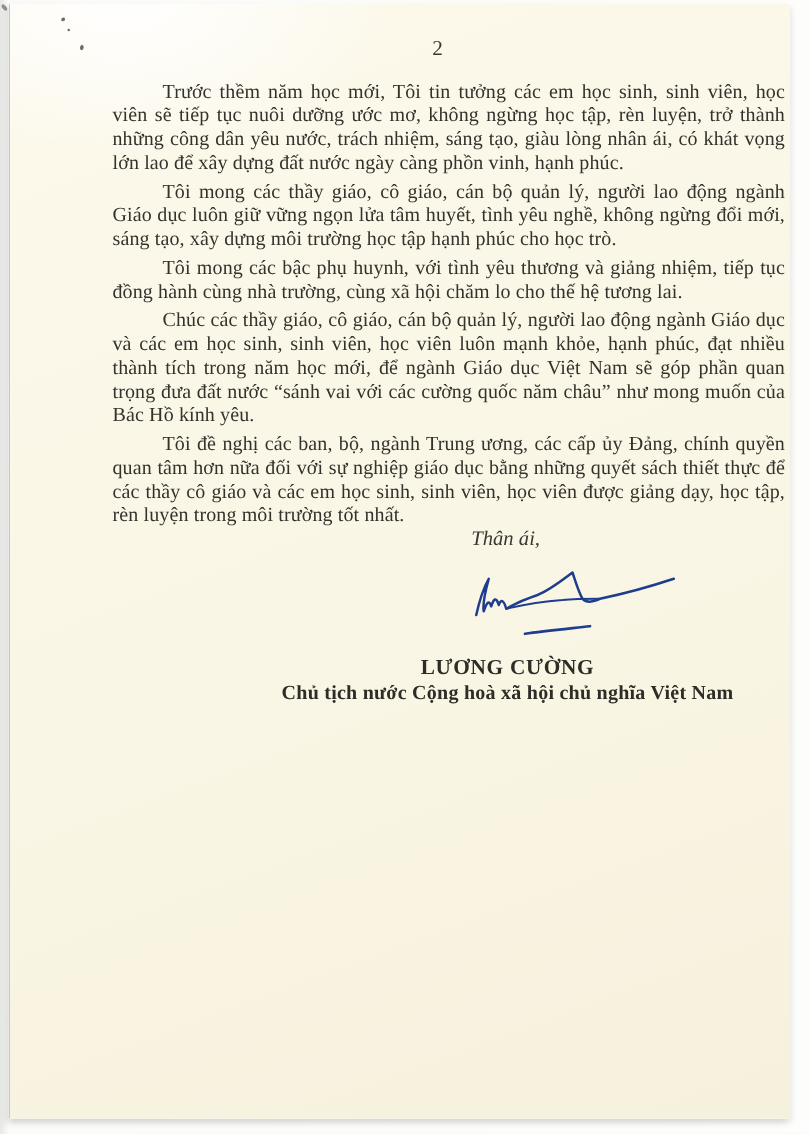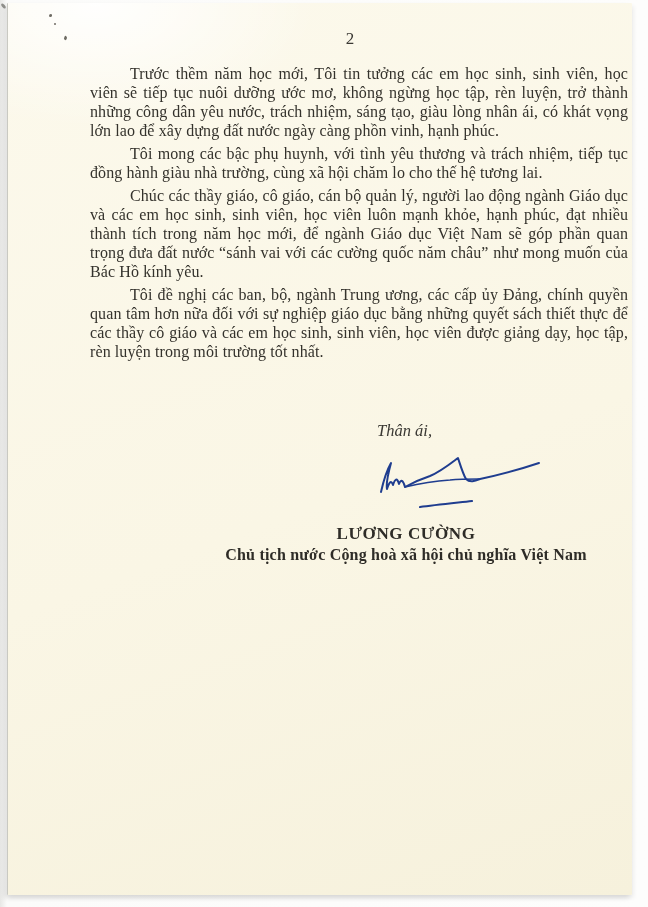--- a/index.html
+++ b/index.html
@@ -57,21 +57,22 @@
 <div class="page">
 
   <div class="speck s1"></div>
   <div class="speck s2"></div>
   <div class="speck s3"></div>
 
   <div class="pageno">2</div>
 
   <div class="bodytext">
     <p>Trước thềm năm học mới, Tôi tin tưởng các em học sinh, sinh viên, học viên sẽ tiếp tục nuôi dưỡng ước mơ, không ngừng học tập, rèn luyện, trở thành những công dân yêu nước, trách nhiệm, sáng tạo, giàu lòng nhân ái, có khát vọng lớn lao để xây dựng đất nước ngày càng phồn vinh, hạnh phúc.</p>
-    <p>Tôi mong các bậc phụ huynh, với tình yêu thương và trách nhiệm, tiếp tục đồng hành giàu nhà trường, cùng xã hội chăm lo cho thế hệ tương lai.</p>
+    <p>Tôi mong các thầy giáo, cô giáo, cán bộ quản lý, người lao động ngành Giáo dục luôn giữ vững ngọn lửa tâm huyết, tình yêu nghề, không ngừng đổi mới, sáng tạo, xây dựng môi trường học tập hạnh phúc cho học trò.</p>
+    <p>Tôi mong các bậc phụ huynh, với tình yêu thương và giảng nhiệm, tiếp tục đồng hành cùng nhà trường, cùng xã hội chăm lo cho thế hệ tương lai.</p>
     <p>Chúc các thầy giáo, cô giáo, cán bộ quản lý, người lao động ngành Giáo dục và các em học sinh, sinh viên, học viên luôn mạnh khỏe, hạnh phúc, đạt nhiều thành tích trong năm học mới, để ngành Giáo dục Việt Nam sẽ góp phần quan trọng đưa đất nước “sánh vai với các cường quốc năm châu” như mong muốn của Bác Hồ kính yêu.</p>
     <p>Tôi đề nghị các ban, bộ, ngành Trung ương, các cấp ủy Đảng, chính quyền quan tâm hơn nữa đối với sự nghiệp giáo dục bằng những quyết sách thiết thực để các thầy cô giáo và các em học sinh, sinh viên, học viên được giảng dạy, học tập, rèn luyện trong môi trường tốt nhất.</p>
   </div>
 
   <div class="closing">Thân ái,</div>
 
   <svg class="signature-svg" viewBox="0 0 175 62" xmlns="http://www.w3.org/2000/svg">
     <path d="M 7 42 C 9 33, 13 20, 17 13 C 14 24, 12 34, 13 39
              C 15 33, 17 29, 19 35 C 21 29, 23 27, 25 34 C 27 29, 29 30, 31 37
              C 38 33, 47 29, 56 26 C 66 22, 76 14, 84 8

